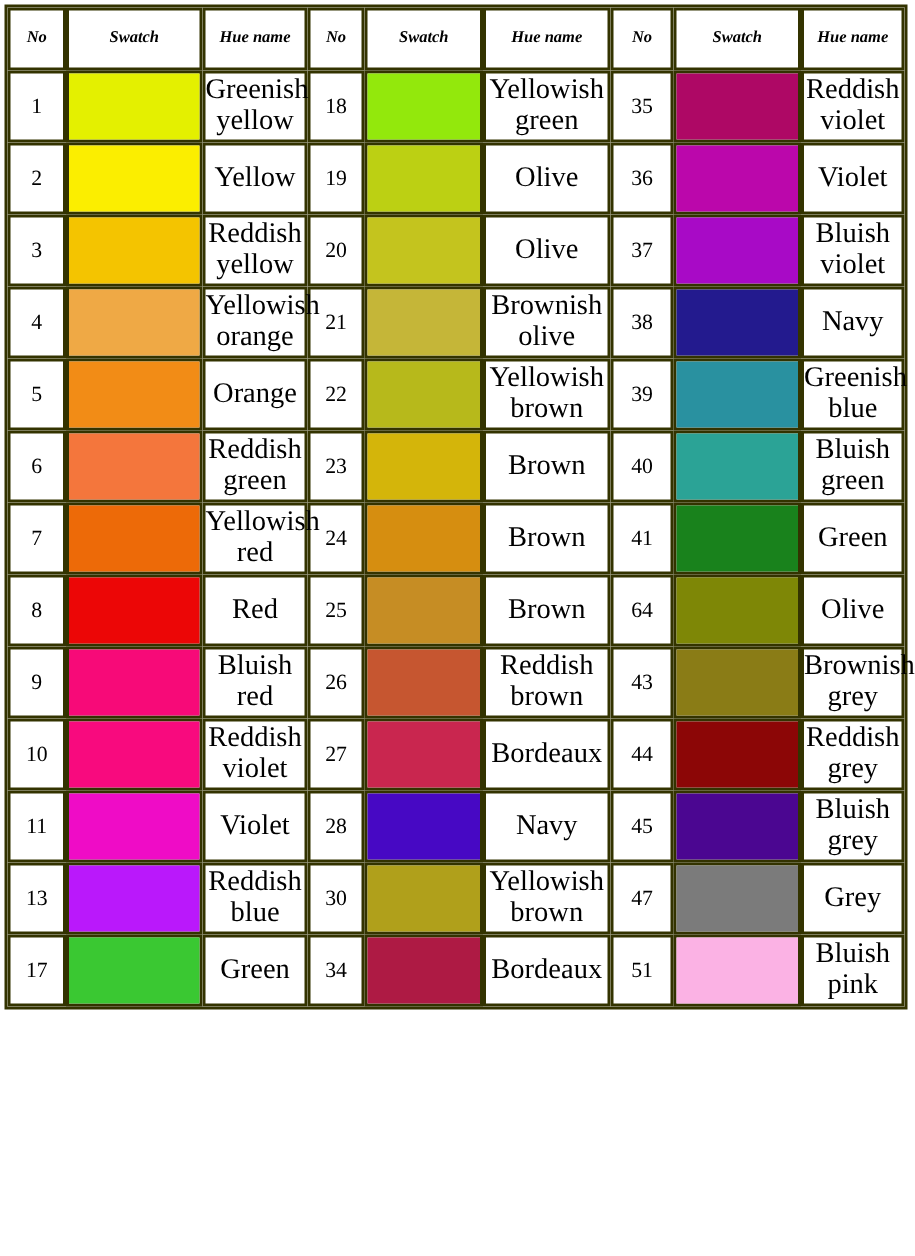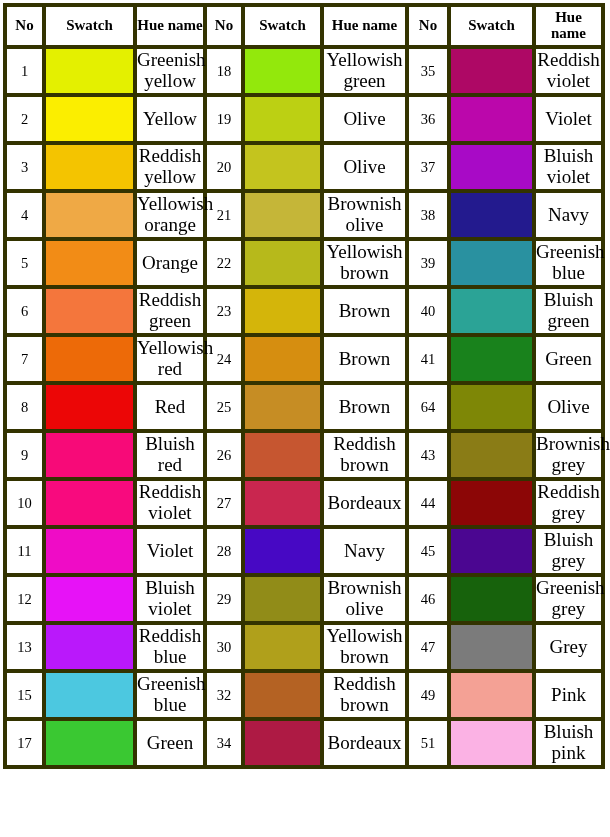--- a/index.html
+++ b/index.html
@@ -42,24 +42,25 @@
   col.c-hue   { width: 70px; }
   col.c-no2   { width: 38px; }
   col.c-sw2   { width: 79px; }
   col.c-hue2  { width: 85px; }
   col.c-no3   { width: 42px; }
   col.c-sw3   { width: 85px; }
   col.c-hue3  { width: 69px; }
 
   td.head {
     font-weight: bold;
-    font-size: 15px;
+    font-size: 11px;
     line-height: 1.05;
     height: 42px;
     padding: 2px 1px;
+    font-style: italic;
   }
   td.num {
     font-size: 14.5px;
     height: 48px;
     padding: 1px;
   }
   td.hue {
     font-size: 19px;
     line-height: 1.08;
     height: 48px;
@@ -288,71 +289,37 @@
             <span class="swatch" style="background: rgb(71, 8, 196);"></span>
           </td>
           <td class="hue">Navy</td>
           <td class="num">45</td>
           <td class="swatchcell">
             <span class="swatch" style="background: rgb(75, 6, 145);"></span>
           </td>
           <td class="hue">Bluish grey</td>
         </tr>
         <tr>
-          <td class="num">12</td>
-          <td class="swatchcell">
-            <span class="swatch" style="background: rgb(231, 18, 247);"></span>
-          </td>
-          <td class="hue">Bluish violet</td>
-          <td class="num">29</td>
-          <td class="swatchcell">
-            <span class="swatch" style="background: rgb(145, 140, 24);"></span>
-          </td>
-          <td class="hue">Brownish olive</td>
-          <td class="num">46</td>
-          <td class="swatchcell">
-            <span class="swatch" style="background: rgb(23, 98, 12);"></span>
-          </td>
-          <td class="hue">Greenish grey</td>
-        </tr>
-        <tr>
           <td class="num">13</td>
           <td class="swatchcell">
             <span class="swatch" style="background: rgb(186, 24, 251);"></span>
           </td>
           <td class="hue">Reddish blue</td>
           <td class="num">30</td>
           <td class="swatchcell">
             <span class="swatch" style="background: rgb(176, 160, 27);"></span>
           </td>
           <td class="hue">Yellowish brown</td>
           <td class="num">47</td>
           <td class="swatchcell">
             <span class="swatch" style="background: rgb(123, 123, 123);"></span>
           </td>
           <td class="hue">Grey</td>
         </tr>
         <tr>
-          <td class="num">15</td>
-          <td class="swatchcell">
-            <span class="swatch" style="background: rgb(76, 200, 224);"></span>
-          </td>
-          <td class="hue">Greenish blue</td>
-          <td class="num">32</td>
-          <td class="swatchcell">
-            <span class="swatch" style="background: rgb(180, 98, 35);"></span>
-          </td>
-          <td class="hue">Reddish brown</td>
-          <td class="num">49</td>
-          <td class="swatchcell">
-            <span class="swatch" style="background: rgb(244, 161, 149);"></span>
-          </td>
-          <td class="hue">Pink</td>
-        </tr>
-        <tr>
           <td class="num">17</td>
           <td class="swatchcell">
             <span class="swatch" style="background: rgb(58, 200, 50);"></span>
           </td>
           <td class="hue">Green</td>
           <td class="num">34</td>
           <td class="swatchcell">
             <span class="swatch" style="background: rgb(174, 26, 68);"></span>
           </td>
           <td class="hue">Bordeaux</td>

